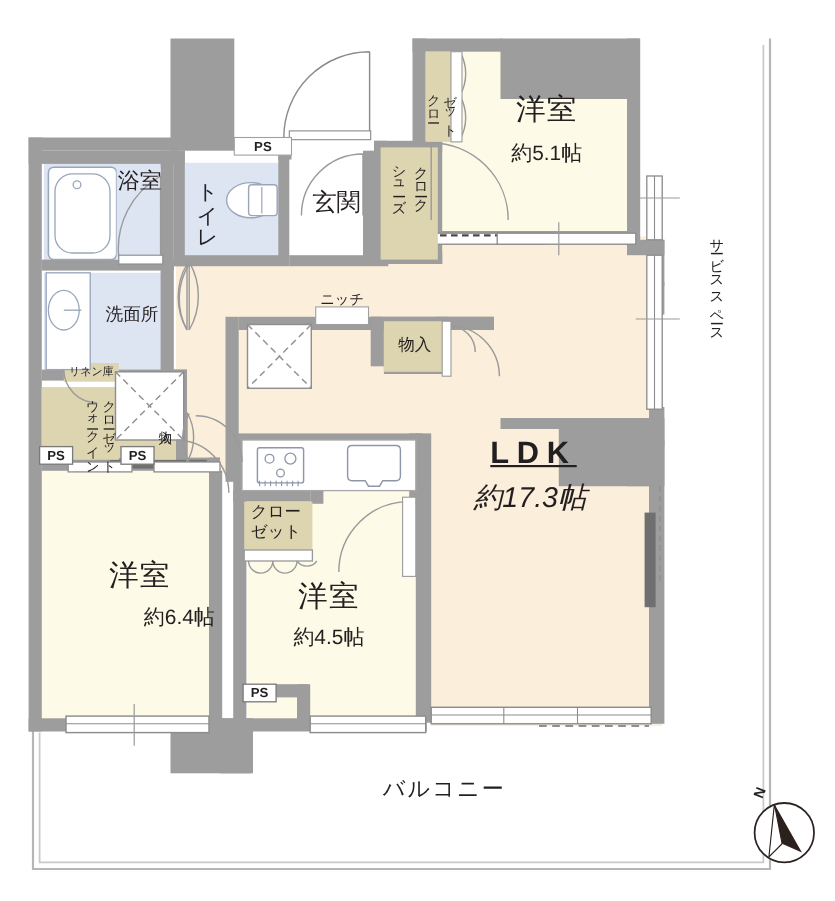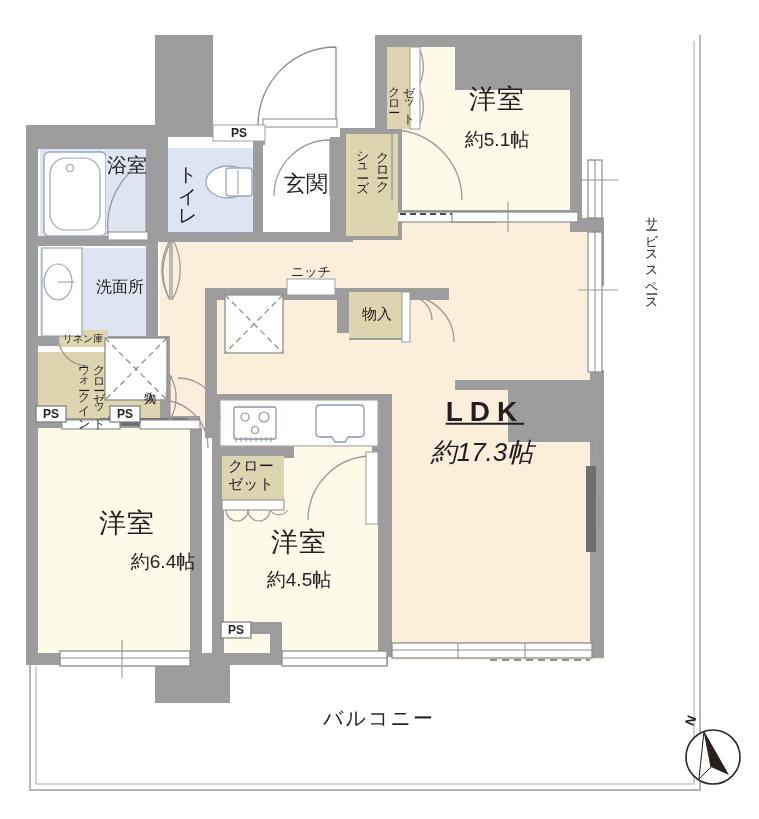--- a/index.html
+++ b/index.html
@@ -334,15 +334,15 @@
 <div class="lbl tiny" style="left:228px;top:458px;font-size:15px;">クロー</div>
 <div class="lbl tiny" style="left:228px;top:476px;font-size:15px;">ゼット</div>
 
 <div class="lbl c ps" style="left:239px;top:133px;">PS</div>
 <div class="lbl c ps" style="left:51px;top:414px;">PS</div>
 <div class="lbl c ps" style="left:125px;top:414px;">PS</div>
 <div class="lbl c ps" style="left:236px;top:630px;">PS</div>
 
 <div class="lbl vert svcsp" style="left:645px;top:208px;">サービススペース</div>
 
-<div class="lbl c balc" style="left:379px;top:718px;">バルコニー</div>
+<div class="lbl c balc" style="left:404px;top:718px;">バルコニー</div>
 
 <div class="lbl" style="left:686px;top:714px;font-size:13px;font-weight:600;transform:rotate(-68deg);">N</div>
 
 </body></html>

